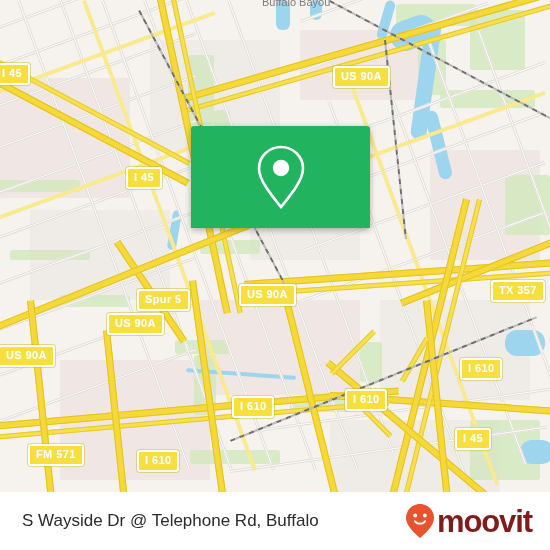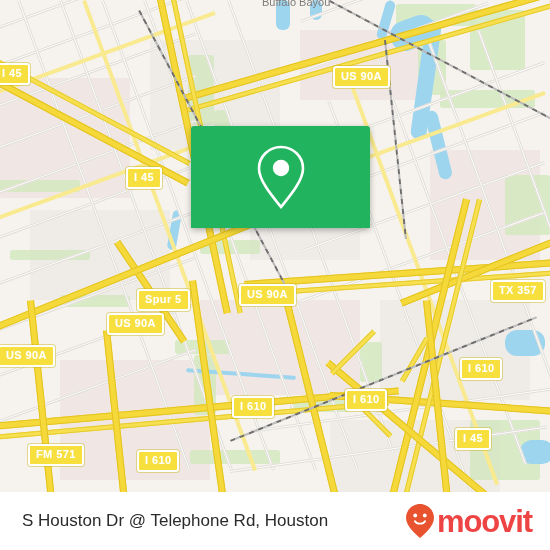--- a/index.html
+++ b/index.html
@@ -106,21 +106,21 @@
 
   
   .footer {
     position: absolute; left:0; top: 492px; width: 550px; height: 58px;
     background: #ffffff;
     display: flex; align-items: center; justify-content: space-between;
     padding: 0 18px 0 22px;
   }
   .footer-title { color:#2b2b2b; font-size: 17px; white-space: nowrap; }
   .logo { display: flex; align-items: center; gap: 2px; }
-  .logo-word { color: #ef4444; font-size: 31px; font-weight: bold; letter-spacing: -1.1px; line-height: 1; }
+  .logo-word { color: #7f1d1d; font-size: 31px; font-weight: bold; letter-spacing: -1.1px; line-height: 1; }
 </style>
 </head>
 <body>
 
 <div id="page">
 
   <div class="map">
     <div class="map-bg"></div>
 
     <div class="land pink" style="left:-20px;  top:78px;  width:150px; height:120px;"></div>
@@ -265,21 +265,21 @@
         <svg width="56" height="68" viewBox="0 0 56 68">
           <path d="M28 4 C15.8 4 6 13.6 6 25.4 C6 38 20 54 28 64 C36 54 50 38 50 25.4 C50 13.6 40.2 4 28 4 Z" fill="none" stroke="#ffffff" stroke-width="2.6"></path>
           <circle cx="28" cy="25" r="8.2" fill="#ffffff"></circle>
         </svg>
       </div>
     </div>
 
   </div>
 
   <div class="footer">
-    <div class="footer-title">S Houston Dr @ Telephone Rd, Houston</div>
+    <div class="footer-title">S Wayside Dr @ Telephone Rd, Buffalo</div>
     <div class="logo">
       <svg width="30" height="36" viewBox="0 0 30 36">
         <path d="M15 1 C7.3 1 1 7.2 1 14.8 C1 23.5 11 31.5 15 35 C19 31.5 29 23.5 29 14.8 C29 7.2 22.7 1 15 1 Z" fill="#e8522e"></path>
         <circle cx="10.2" cy="12.5" r="1.9" fill="#ffffff"></circle>
         <circle cx="19.8" cy="12.5" r="1.9" fill="#ffffff"></circle>
         <path d="M10 18.2 C11.8 21.4 18.2 21.4 20 18.2" fill="none" stroke="#ffffff" stroke-width="1.9" stroke-linecap="round"></path>
       </svg>
       <span class="logo-word">moovit</span>
     </div>
   </div>

